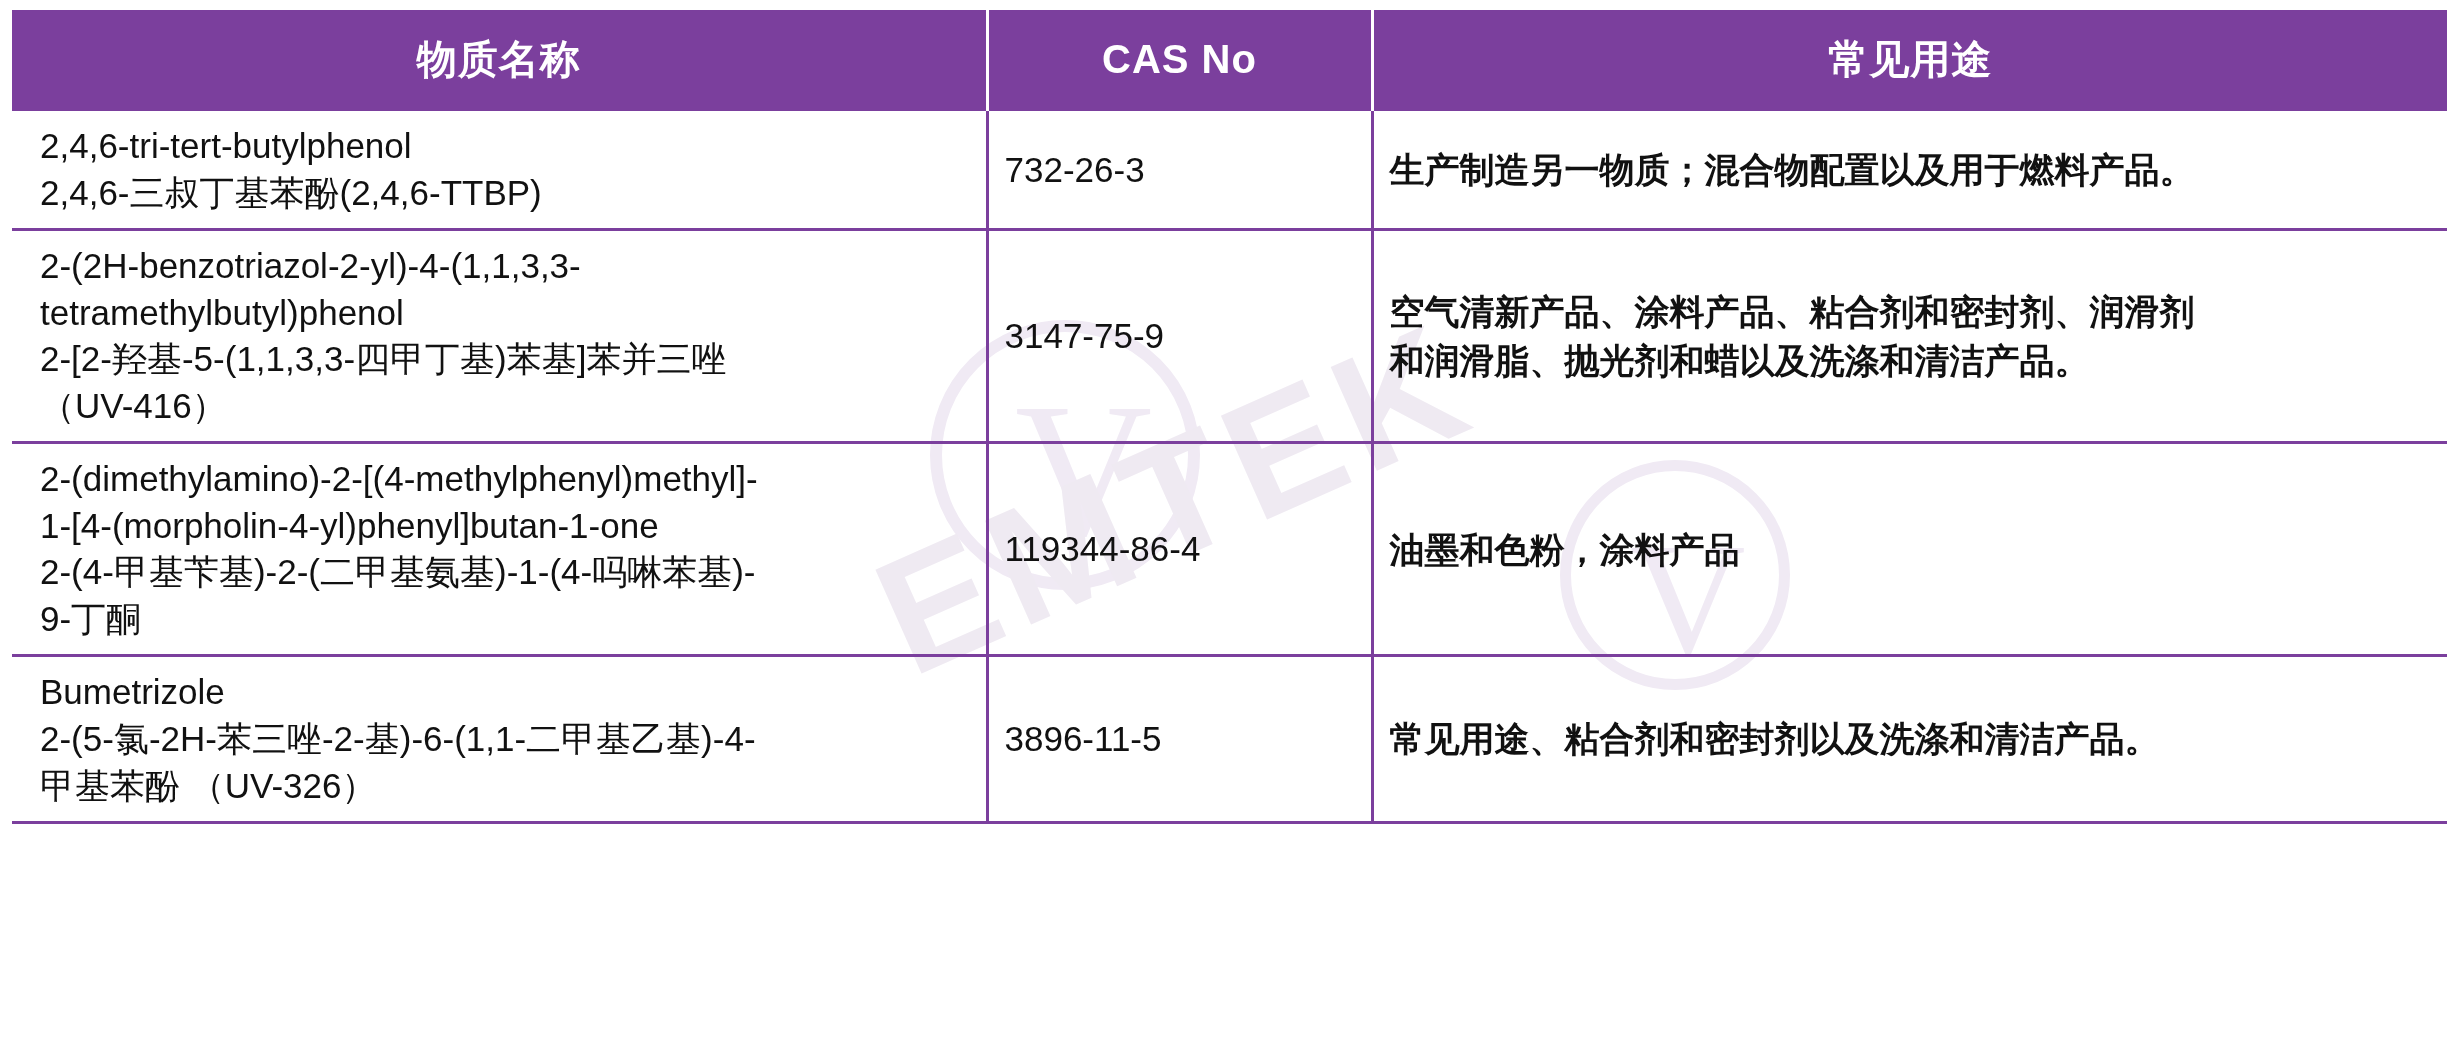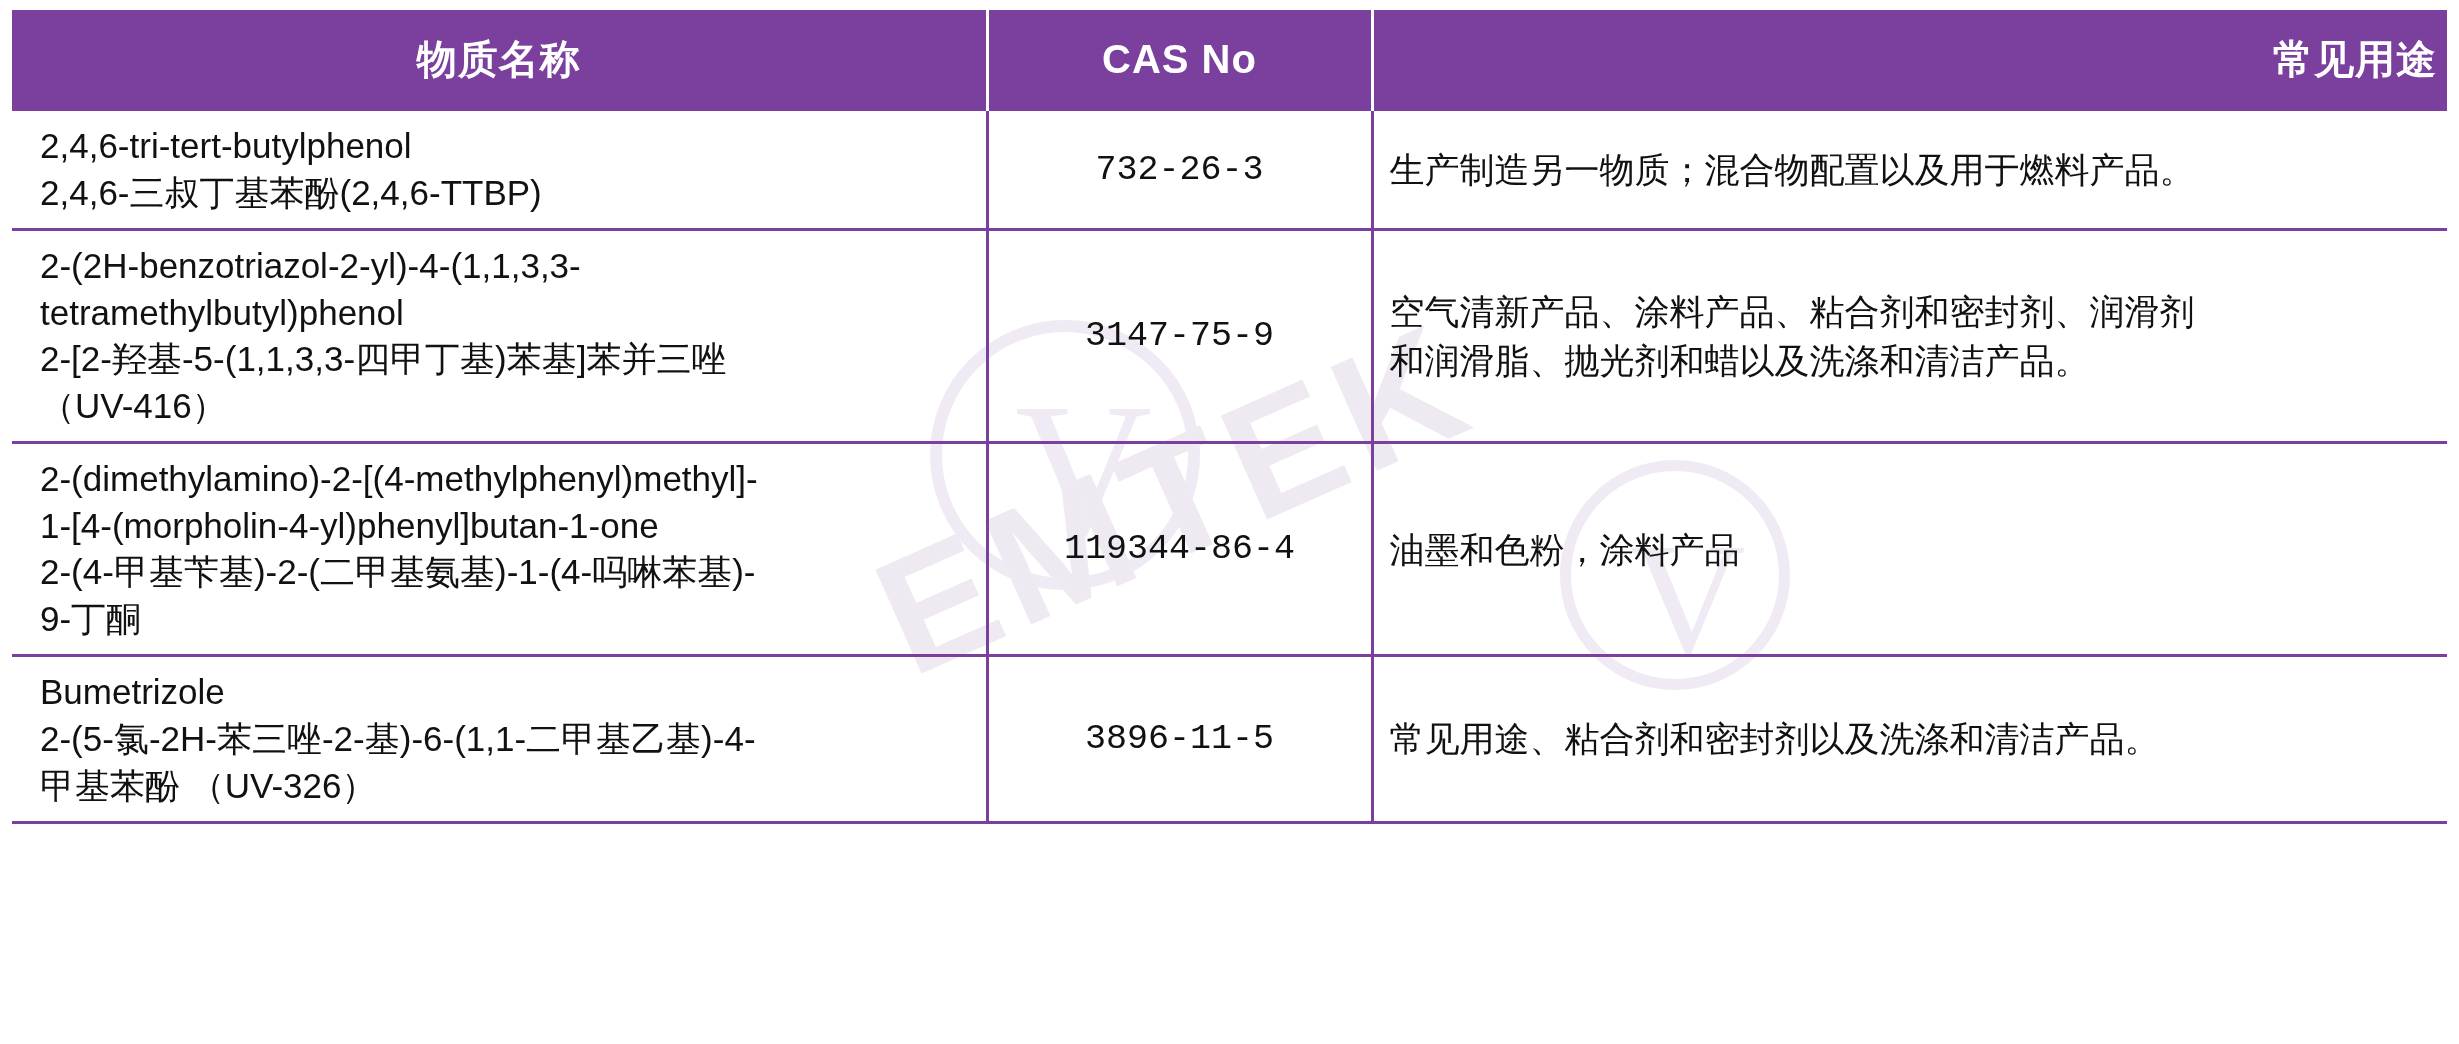--- a/index.html
+++ b/index.html
@@ -88,21 +88,21 @@
     background: #7b3f9d;
     color: #ffffff;
     font-size: 40px;
     font-weight: bold;
     padding: 22px 10px 24px 10px;
     text-align: center;
     border-right: 3px solid #ffffff;
     border-left: none;
     letter-spacing: 1px;
   }
-  table.data thead th:last-child { border-right: none; text-align: right; }
+  table.data thead th:last-child { border-right: none; }
 
   table.data td {
     border-bottom: 3px solid #7b3f9d;
     border-right: 3px solid #7b3f9d;
     vertical-align: middle;
     font-size: 35px;
     color: #111111;
     padding: 12px 16px;
     background: transparent;
   }
@@ -112,30 +112,29 @@
   .col-name { width: 975px; }
   .col-cas  { width: 385px; text-align: center; }
   .col-use  { width: 1075px; }
 
   .name-cell {
     line-height: 1.33;
     padding-left: 22px;
   }
   .name-cell .ln { display: block; white-space: nowrap; margin-left: 12px; }
   .cas-cell {
-    text-align: center;
     font-size: 36px;
-    font-family: Liberation Mono, monospace;
   }
   .use-cell {
     line-height: 1.42;
     padding-left: 26px;
     padding-right: 26px;
     text-align: justify;
     text-justify: inter-ideograph;
+    font-weight: bold;
   }
   .use-cell .ln { display: block; }
 
   
   .hdr-row th { height: 90px; box-sizing: border-box; margin-top: 22px; }
 </style>
 </head>
 <body>
 
 <div class="page">

